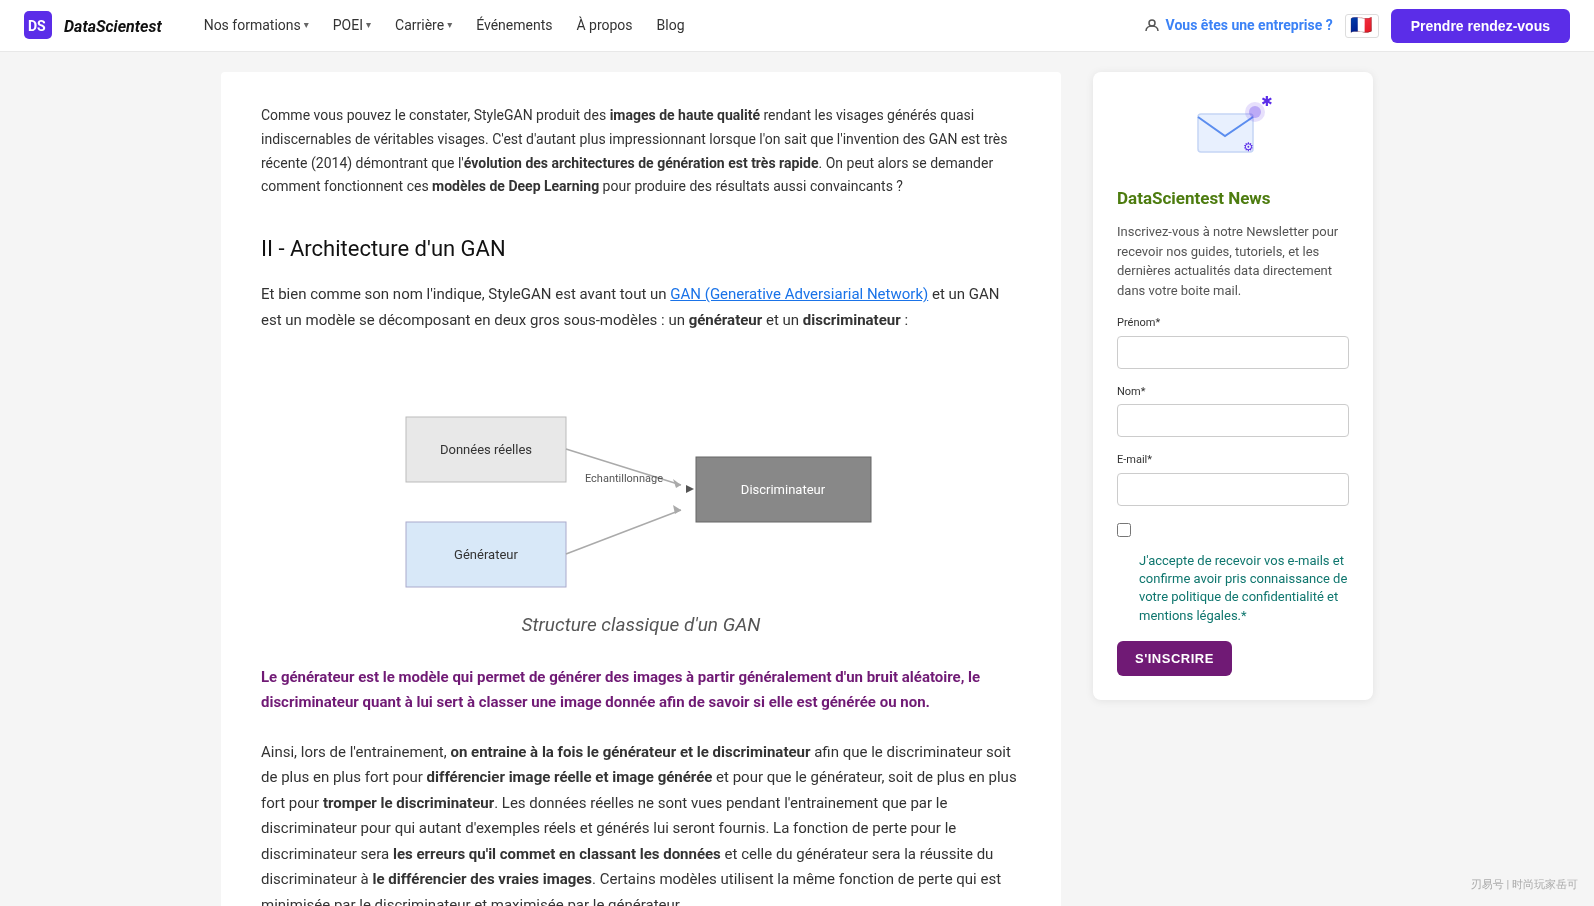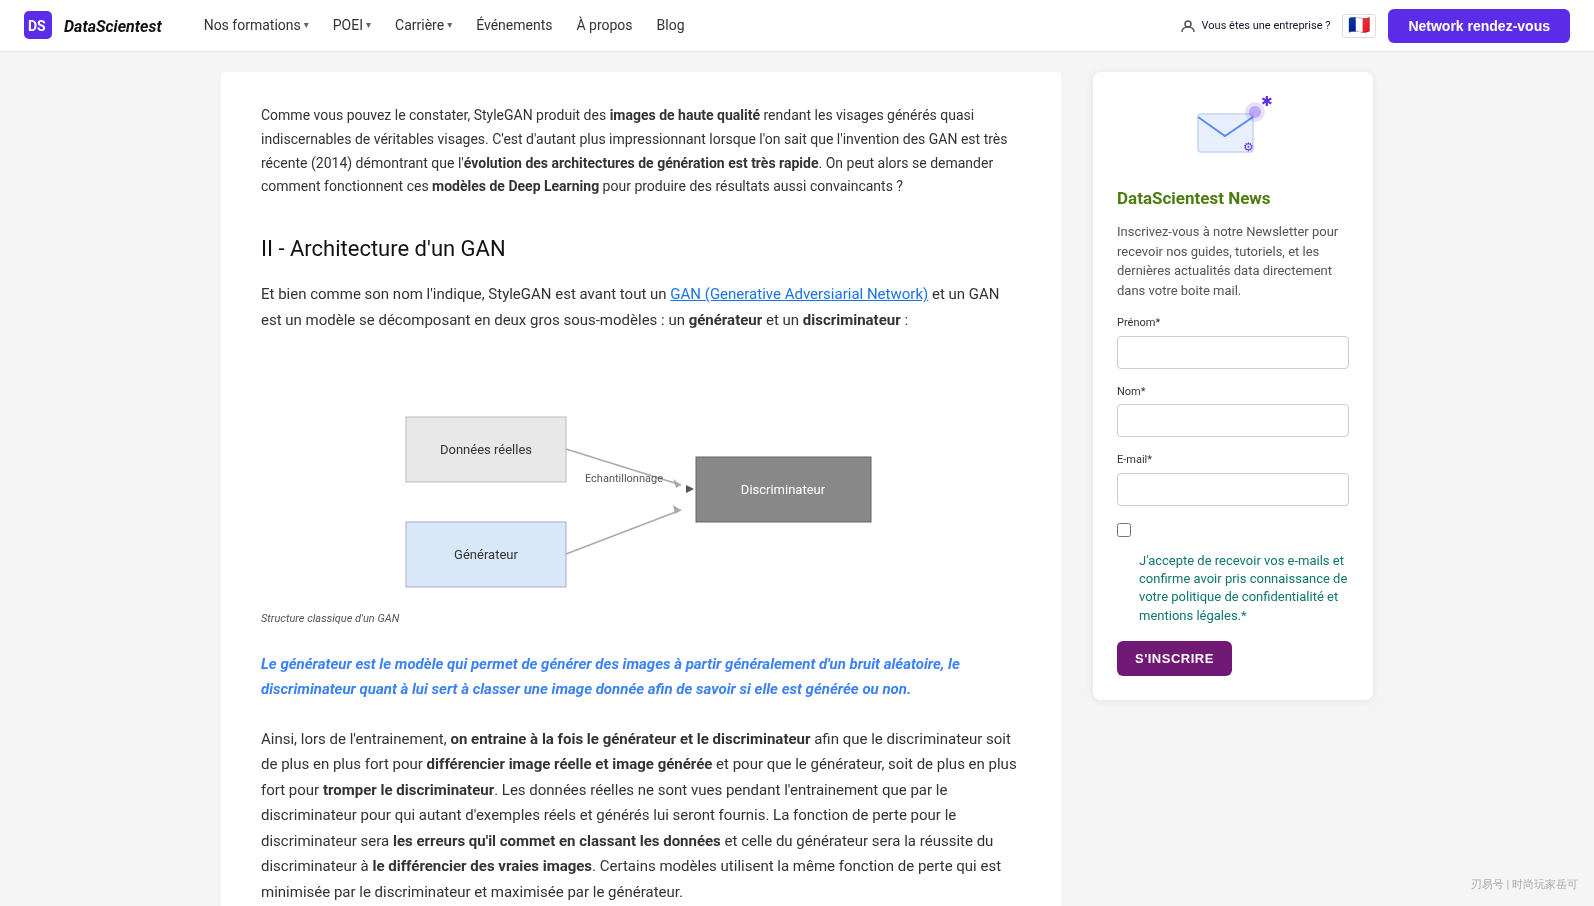--- a/index.html
+++ b/index.html
@@ -17,21 +17,21 @@
     .logo-icon { width: 28px; height: 28px; }
     .logo-text { font-weight: 700; font-size: 16px; color: #111; font-style: italic; }
     .nav-links { display: flex; align-items: center; gap: 4px; }
     .nav-item {
       display: flex; align-items: center; gap: 3px;
       padding: 6px 10px; font-size: 14px; color: #333;
       cursor: pointer; border-radius: 4px; user-select: none;
     }
     .nav-item .chevron { font-size: 10px; color: #666; }
     .navbar-right { display: flex; align-items: center; gap: 12px; }
-    .enterprise-link { display: flex; align-items: center; gap: 6px; font-size: 11px; color: #0f172a; cursor: pointer; }
+    .enterprise-link { display: flex; align-items: center; gap: 6px; font-size: 14px; color: #3b82f6; cursor: pointer; font-weight: bold; }
     .flag-btn {
       width: 34px; height: 24px; border: 1px solid #ddd; border-radius: 3px;
       overflow: hidden; display: flex; align-items: center; justify-content: center;
       cursor: pointer; font-size: 18px;
     }
     .cta-btn {
       background: #5b2de8; color: #fff; border: none; border-radius: 6px;
       padding: 9px 20px; font-size: 14px; font-weight: 600; cursor: pointer;
     }
 
@@ -45,26 +45,26 @@
 
     
     .intro-para { font-size: 14px; line-height: 1.7; color: #333; margin-bottom: 32px; }
     .section-title { font-size: 22px; font-weight: 400; color: #111; margin-bottom: 16px; margin-top: 8px; }
     .section-para { font-size: 15px; line-height: 1.7; color: #333; margin-bottom: 24px; }
     .link-blue { color: #1a73e8; text-decoration: underline; cursor: pointer; }
 
     
     .diagram-wrapper { text-align: center; margin: 24px 0 8px 0; }
     .diagram-svg-container { display: inline-block; }
-    .diagram-caption { font-size: 11px; color: #555; font-style: italic; margin-top: 6px; margin-bottom: 24px; text-align: left; }
+    .diagram-caption { font-size: 19px; color: #555; font-style: italic; margin-top: 6px; margin-bottom: 24px; text-align: center; }
 
     
     .block-italic {
-      font-style: italic; font-weight: 700; font-size: 15px; line-height: 1.7;
-      color: #3b82f6; margin: 8px 0 24px 0;
+      font-weight: 700; font-size: 15px; line-height: 1.7;
+      color: #701a75; margin: 8px 0 24px 0;
     }
 
     
     .sidebar-card {
       background: #fff; border-radius: 8px; padding: 24px;
       box-shadow: 0 1px 8px rgba(0,0,0,0.08);
     }
     .sidebar-icon-area { text-align: center; margin-bottom: 12px; }
     .sidebar-title { font-size: 17px; font-weight: 700; color: #4d7c0f; margin-bottom: 10px; }
     .sidebar-desc { font-size: 13px; color: #555; line-height: 1.5; margin-bottom: 14px; }
@@ -124,21 +124,21 @@
   </div>
   <div class="navbar-right">
     <div class="enterprise-link">
       <svg width="16" height="16" viewBox="0 0 16 16" fill="none">
         <circle cx="8" cy="6" r="3" stroke="#555" stroke-width="1.5"></circle>
         <path d="M2 14c0-3 2.5-5 6-5s6 2 6 5" stroke="#555" stroke-width="1.5"></path>
       </svg>
       <span>Vous êtes une entreprise ?</span>
     </div>
     <div class="flag-btn">🇫🇷</div>
-    <button class="cta-btn">Network rendez-vous</button>
+    <button class="cta-btn">Prendre rendez-vous</button>
   </div>
 </nav>
 
 <div class="page-wrapper">
 
   <div class="main-content">
 
     <p class="intro-para">
       Comme vous pouvez le constater, StyleGAN produit des <strong>images de haute qualité</strong> rendant les visages générés quasi indiscernables de véritables visages. C'est d'autant plus impressionnant lorsque l'on sait que l'invention des GAN est très récente (2014) démontrant que l'<strong>évolution des architectures de génération est très rapide</strong>. On peut alors se demander comment fonctionnent ces <strong>modèles de Deep Learning</strong> pour produire des résultats aussi convaincants ?
     </p>

